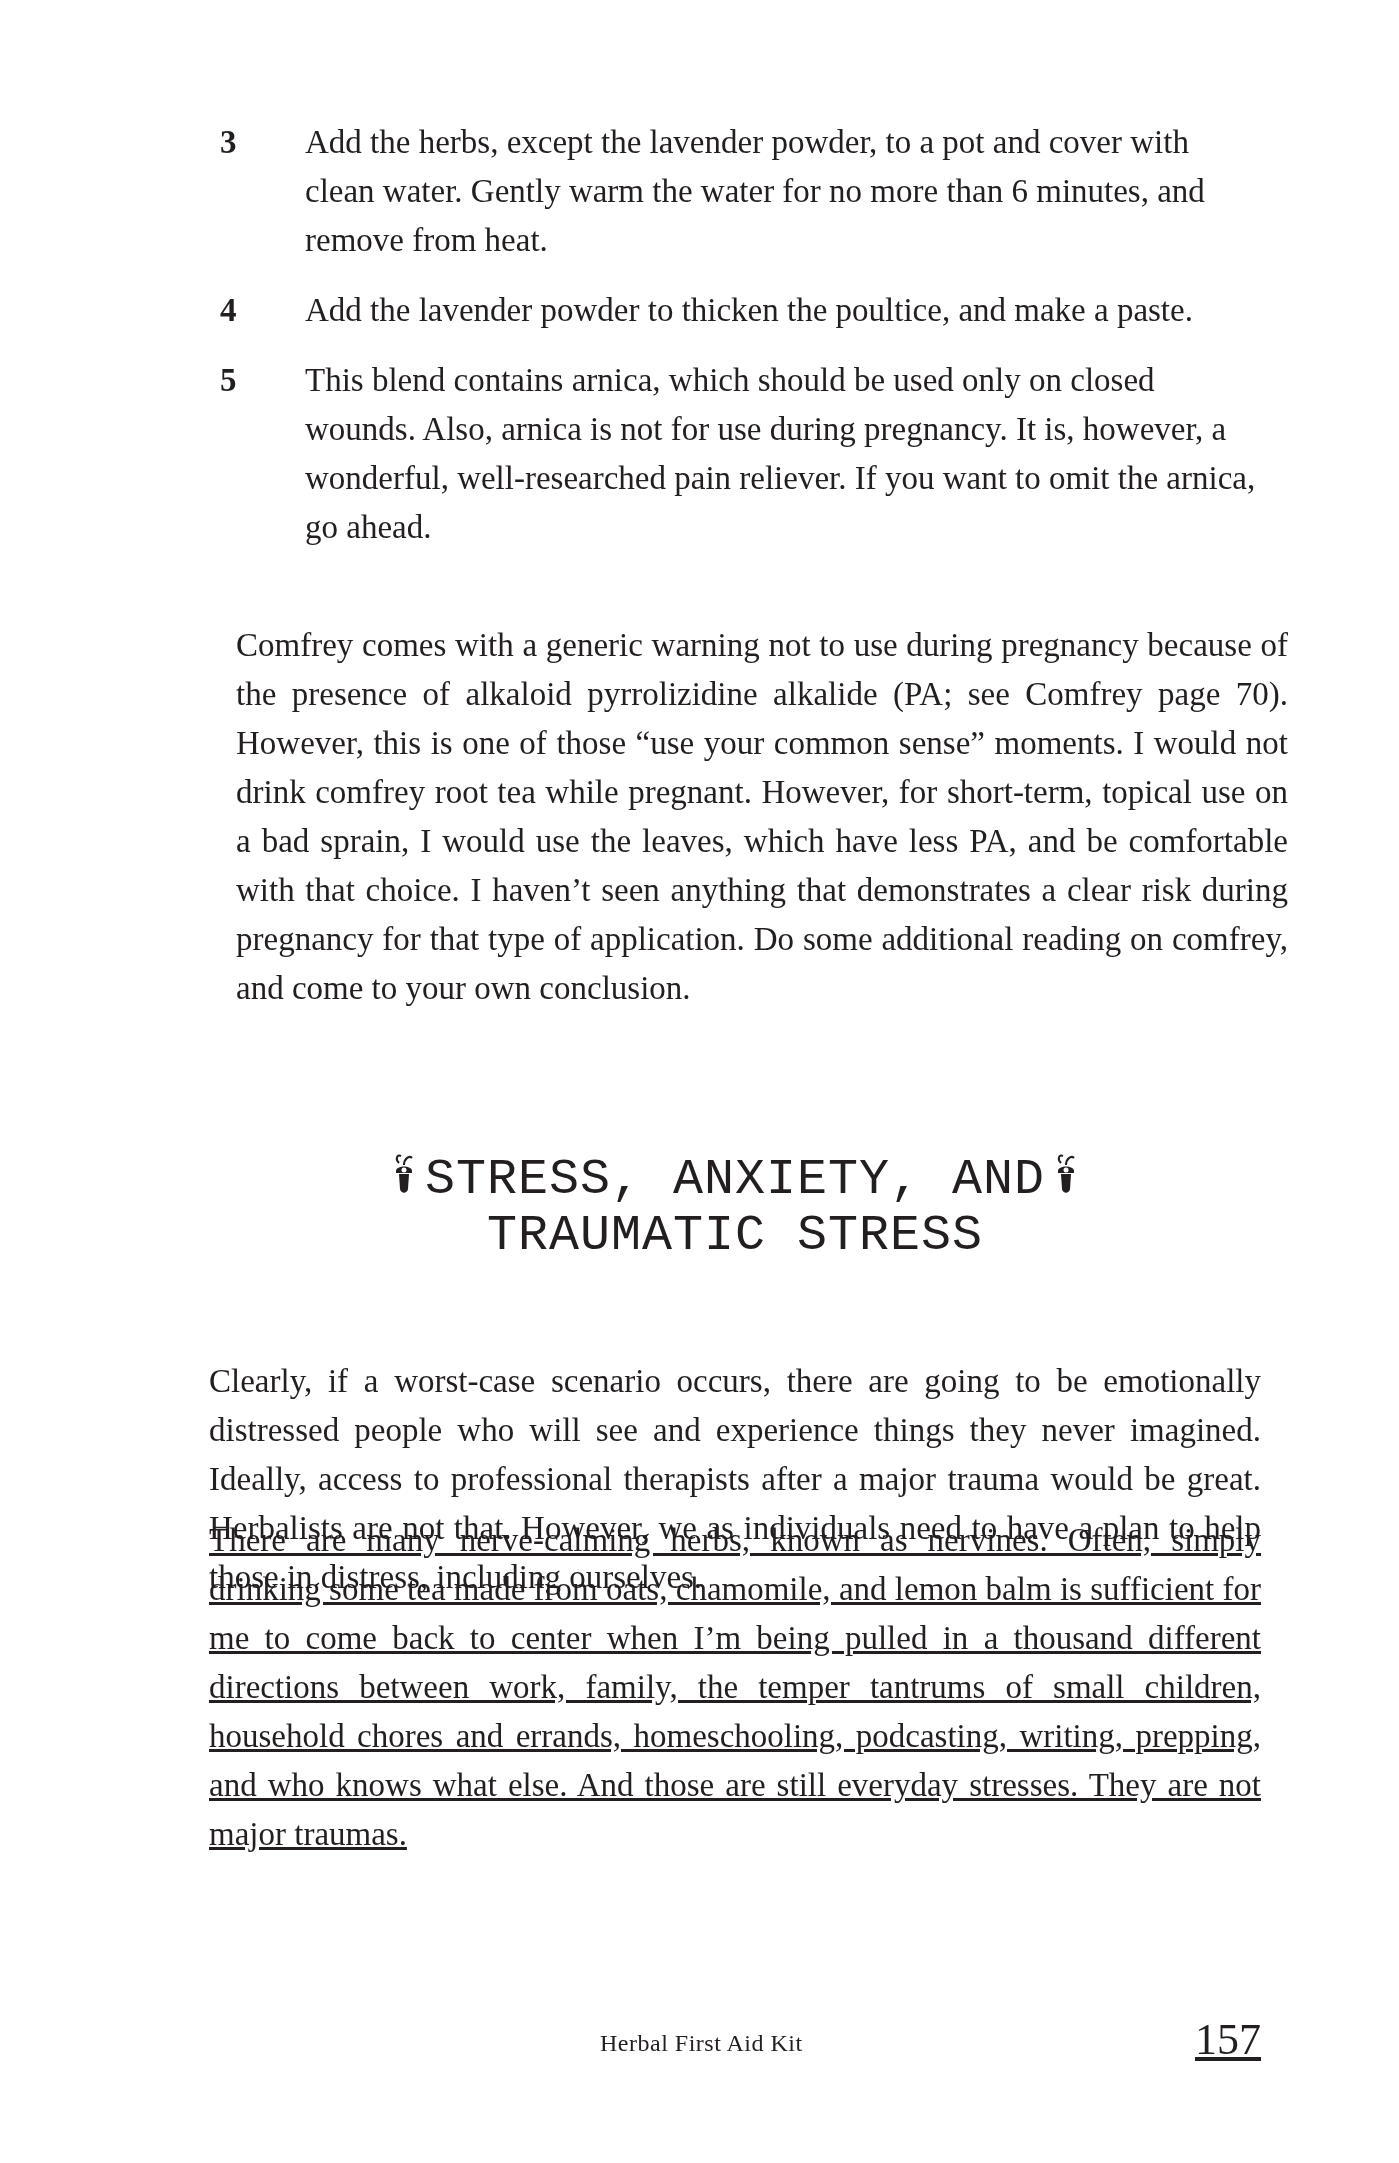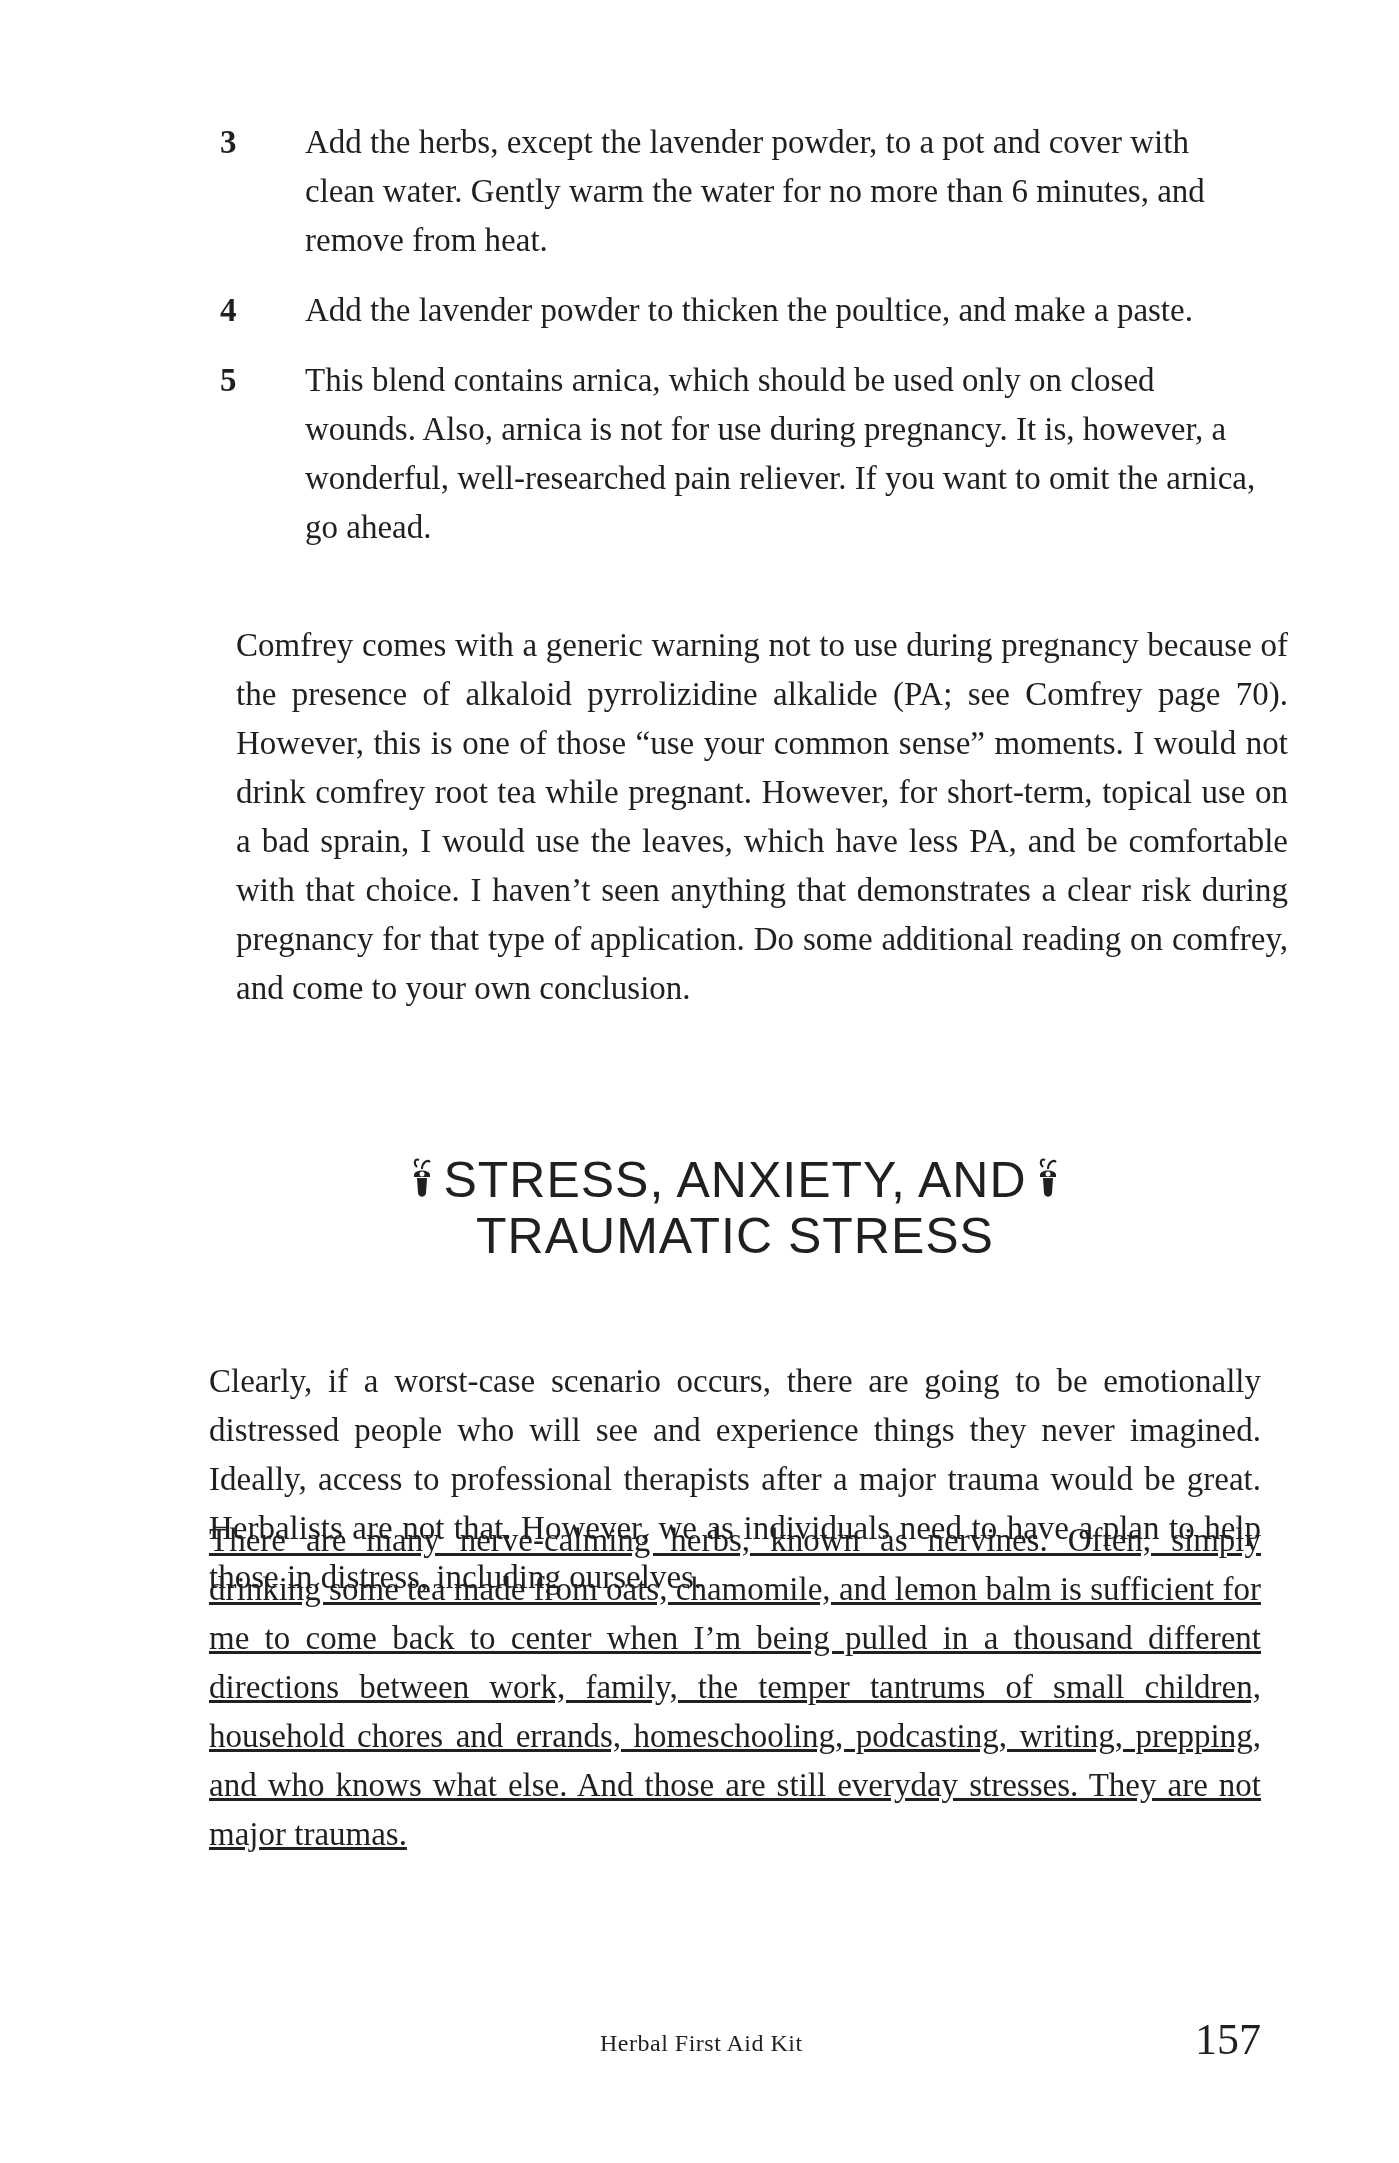--- a/index.html
+++ b/index.html
@@ -8,25 +8,25 @@
   .text { font-family: "Liberation Serif", "DejaVu Serif", serif; font-size: 33px; line-height: 49px; }
   .steps { position: absolute; left: 220px; top: 118px; width: 1040px; }
   .step { display: flex; margin-bottom: 21px; }
   .step-num { width: 85px; flex: 0 0 85px; font-weight: bold; padding-left: 0; }
   .step-text { flex: 1; }
   .para { position: absolute; left: 209px; width: 1052px; text-align: justify; margin: 0; }
   #p1 { top: 621px; margin-left: 27px; }
   #p2 { top: 1357px; }
   #p3 { top: 1516px; text-decoration: underline; }
   .heading { position: absolute; left: 209px; width: 1052px; top: 1152px; text-align: center;
-    font-family: Liberation Sans, sans-serif; font-size: 50px; line-height: 56px; letter-spacing: 1px; color: #231f20; }
+    font-family: Liberation Mono, monospace; font-size: 50px; line-height: 56px; letter-spacing: 1px; color: #231f20; }
   .orn { display: inline-block; width: 22px; height: 44px; vertical-align: -4px; margin: 0 10px; }
   .footer { position: absolute; top: 2012px; left: 209px; width: 1052px; height: 60px; }
   .footer-title { position: absolute; left: 391px; top: 18px; font-family: "Liberation Serif", "DejaVu Serif", serif; font-size: 24px; letter-spacing: 0.5px; }
-  .footer-page { position: absolute; right: 0; top: 2px; font-family: "Liberation Serif", "DejaVu Serif", serif; font-size: 44px; }
+  .footer-page { position: absolute; right: 0; top: 2px; font-family: "Liberation Serif", "DejaVu Serif", serif; font-size: 44px; text-decoration: underline; }
 </style>
 </head>
 <body>
 
 <div class="page">
 
   <div class="steps text">
     <div class="step">
       <div class="step-num">3</div>
       <div class="step-text">Add the herbs, except the lavender powder, to a pot and cover with clean water. Gently warm the water for no more than 6 minutes, and remove from heat.</div>

